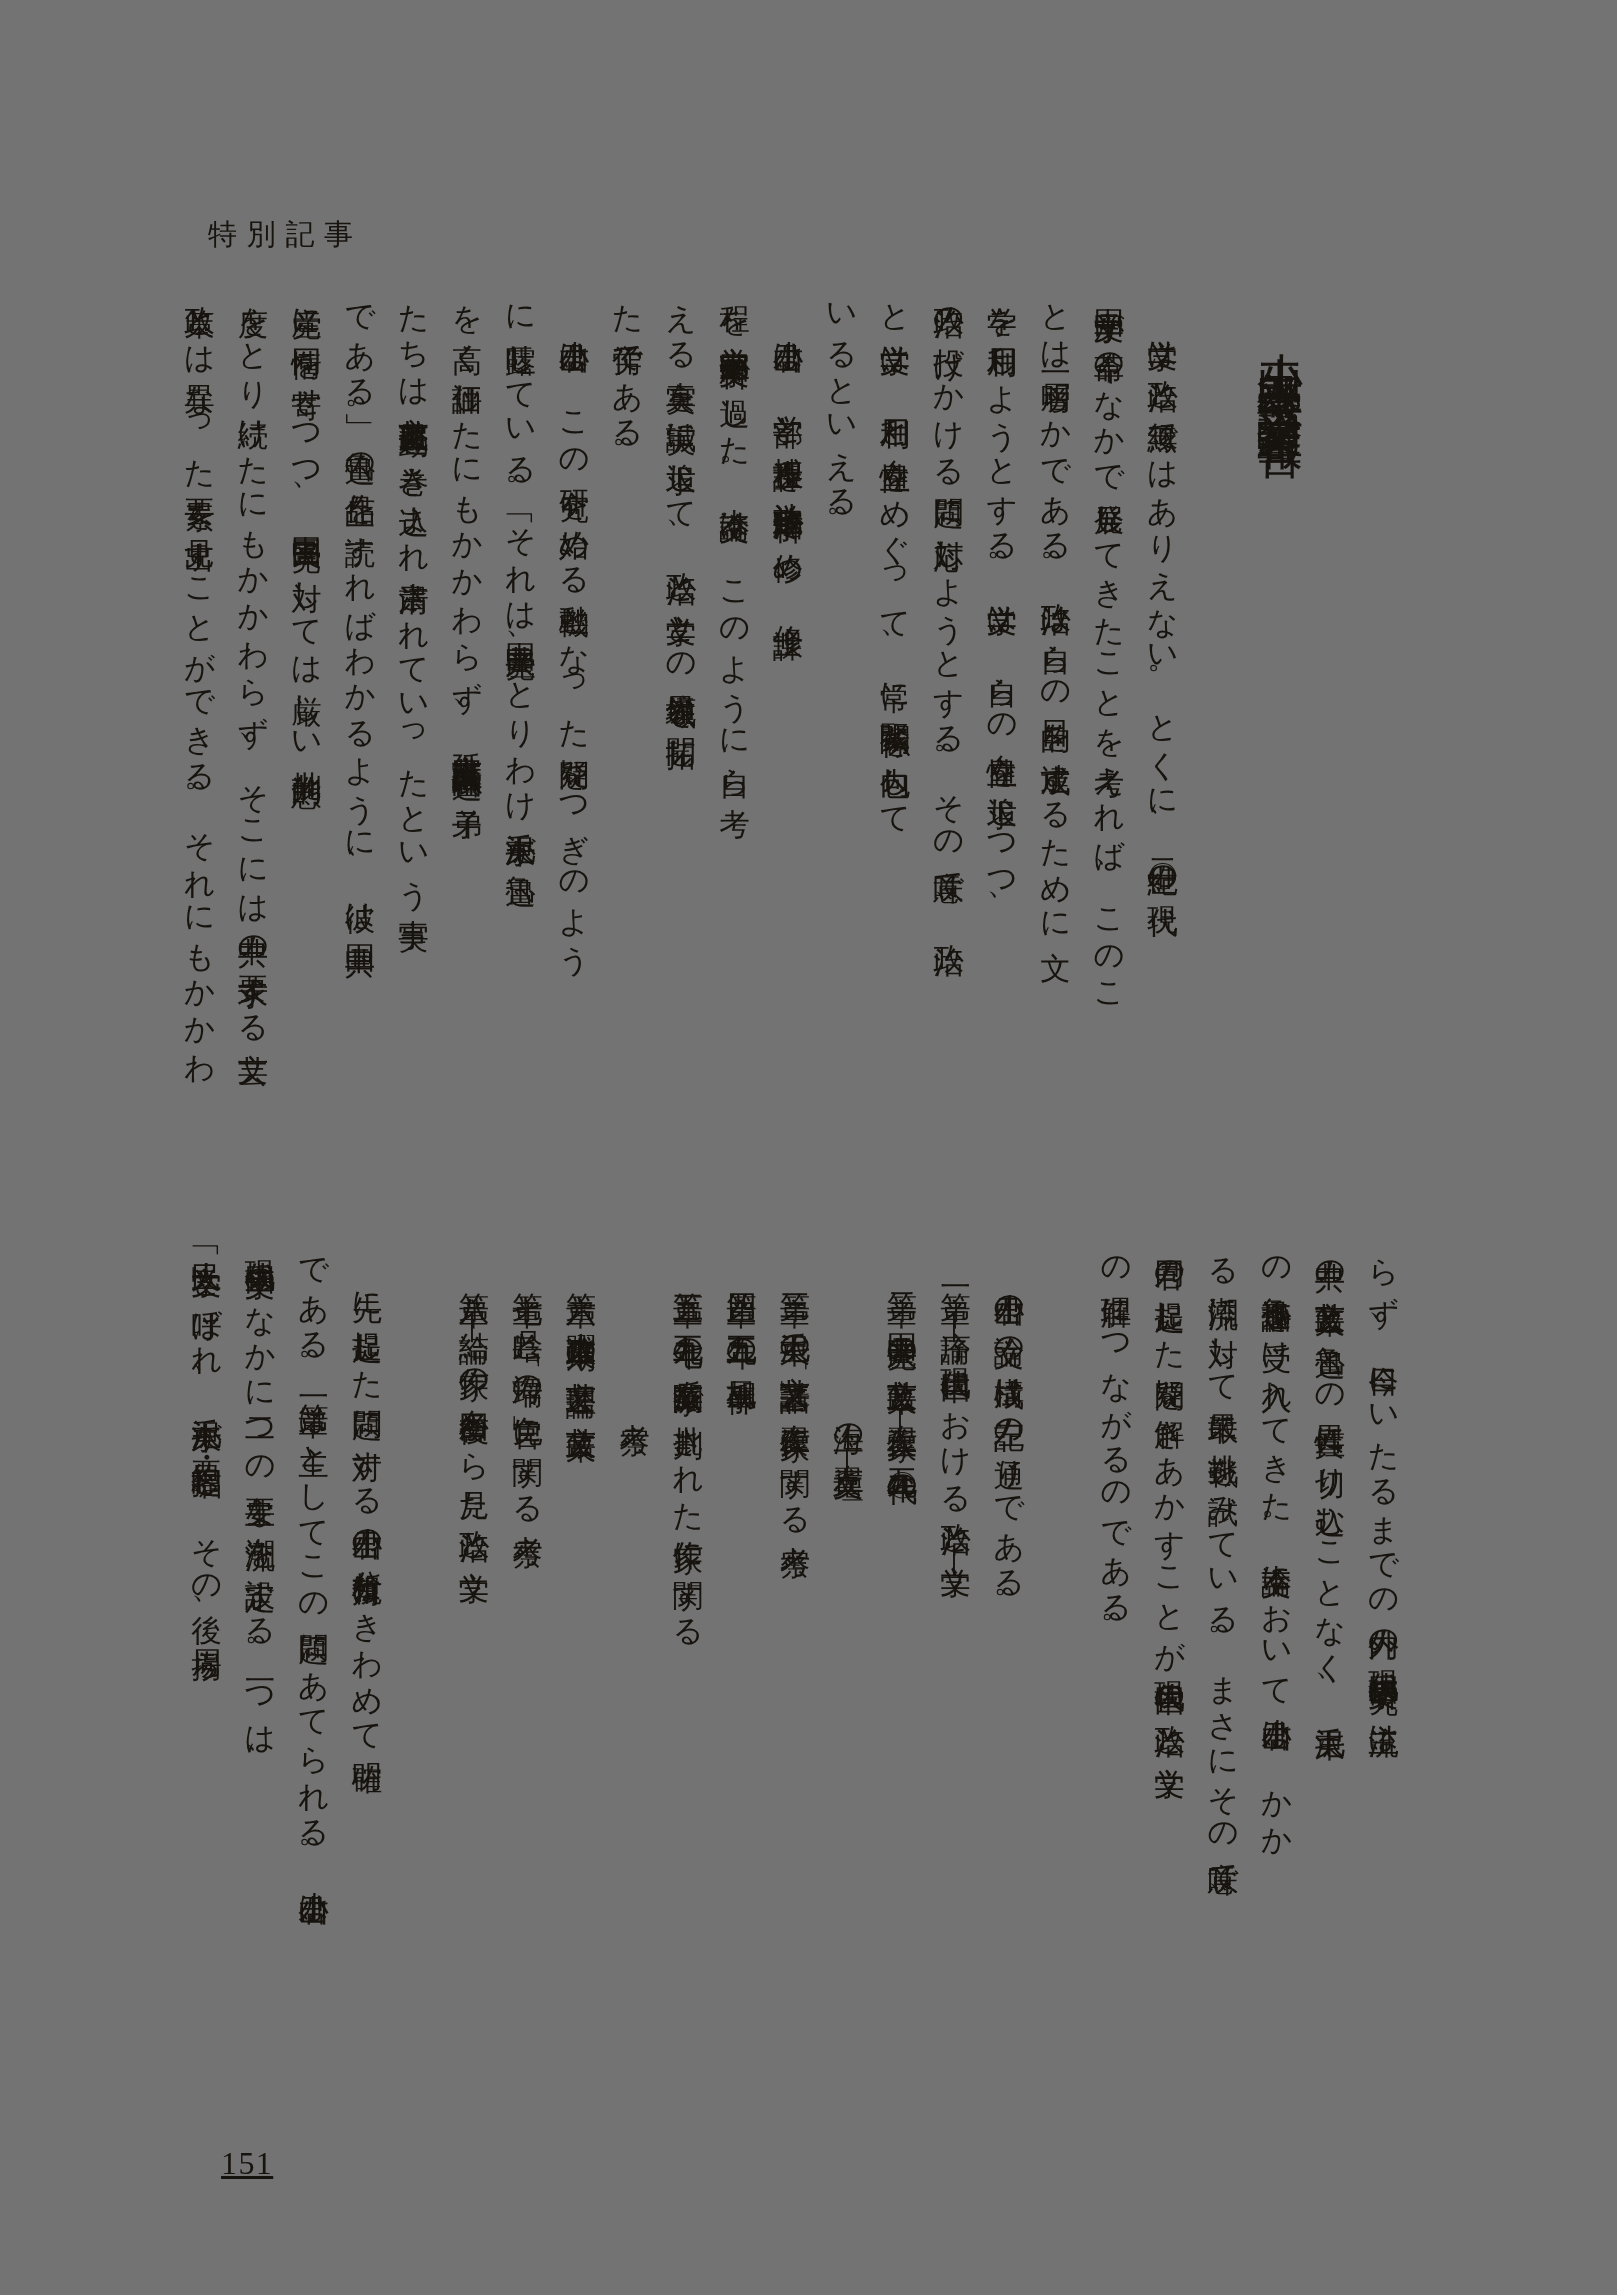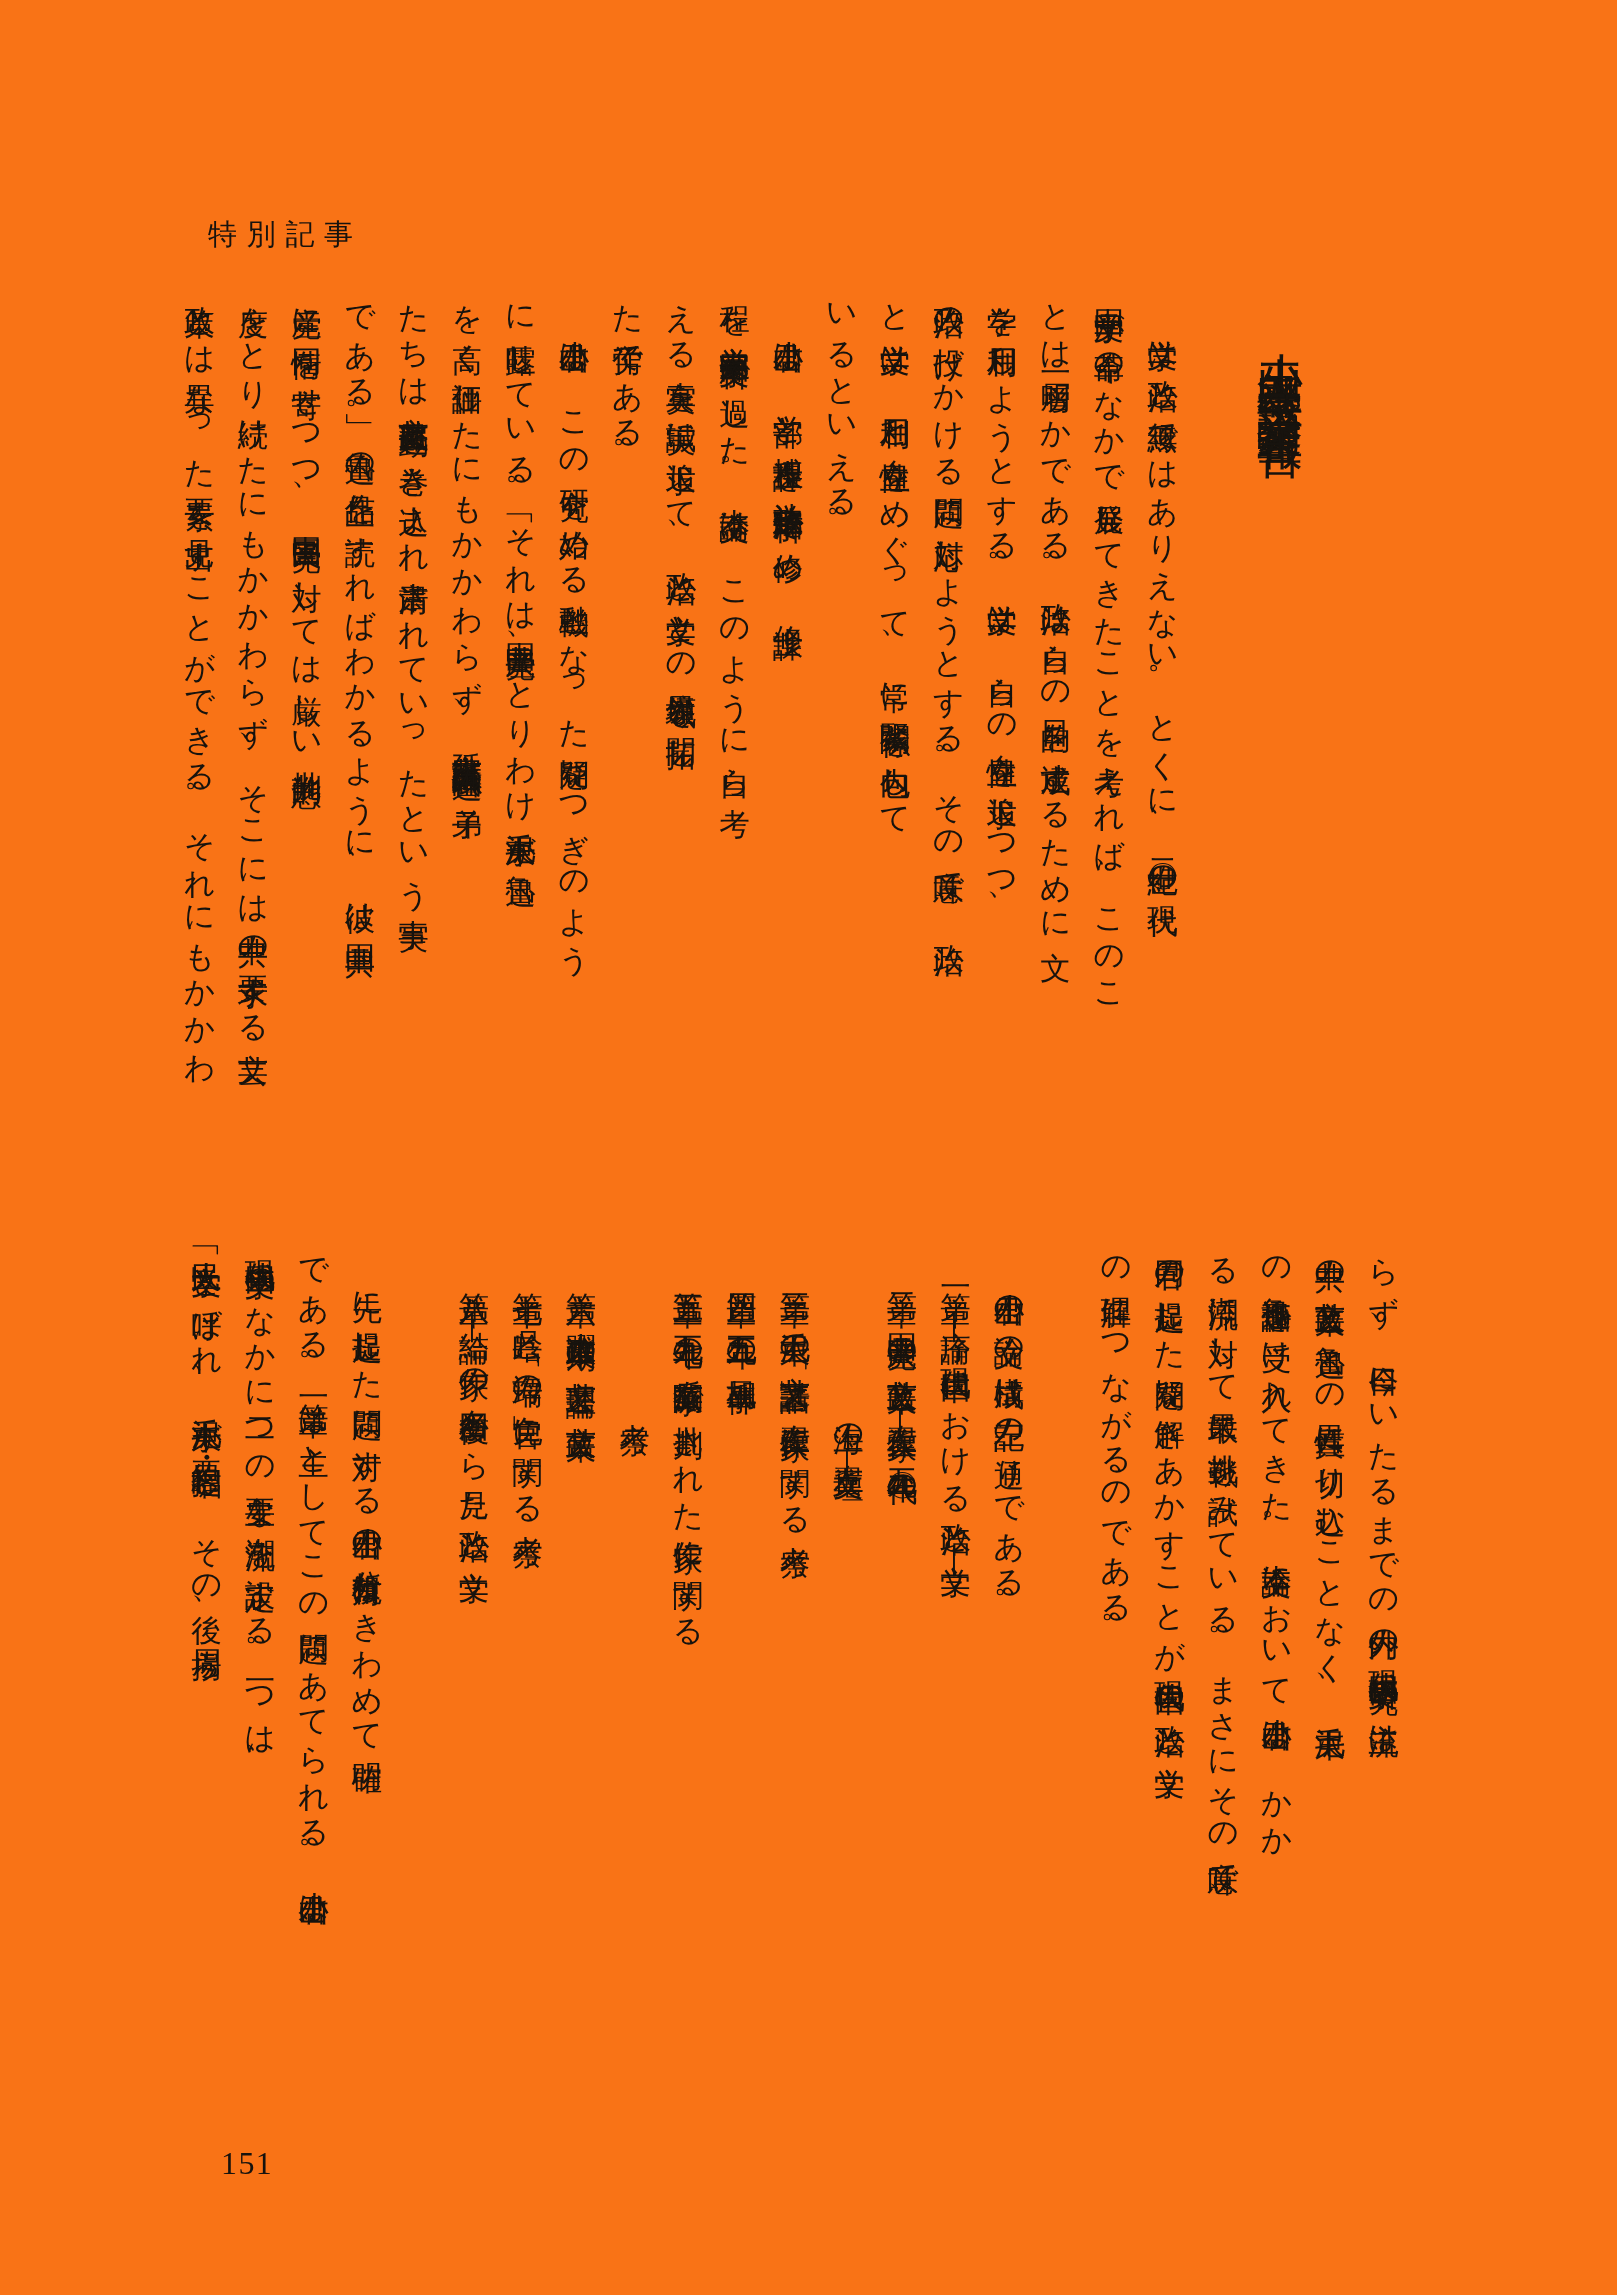--- a/index.html
+++ b/index.html
@@ -5,21 +5,21 @@
   html, body {
     margin: 0;
     padding: 0;
     background: #e9e9e7;
   }
   .page {
     position: relative;
     width: 1617px;
     height: 2295px;
     margin: 0 auto;
-    background: #f97316;
+    background: #737373;
     color: #17130e;
     font-family: "DejaVu Serif", "Liberation Serif", serif;
     overflow: hidden;
   }
 
   
   .header-label {
     position: absolute;
     left: 208px;
     top: 215px;
@@ -69,20 +69,21 @@
   }
 
   
   .page-number {
     position: absolute;
     left: 221px;
     top: 2145px;
     font-size: 32px;
     letter-spacing: 1.4px;
     font-family: "Liberation Serif", "DejaVu Serif", serif;
+    text-decoration: underline;
   }
 </style>
 </head>
 <body>
 
 <div class="page">
 
   <div class="header-label">特別記事</div>
 
   <h1 class="doc-title">小山三郎君学位請求論文審査報告</h1>

